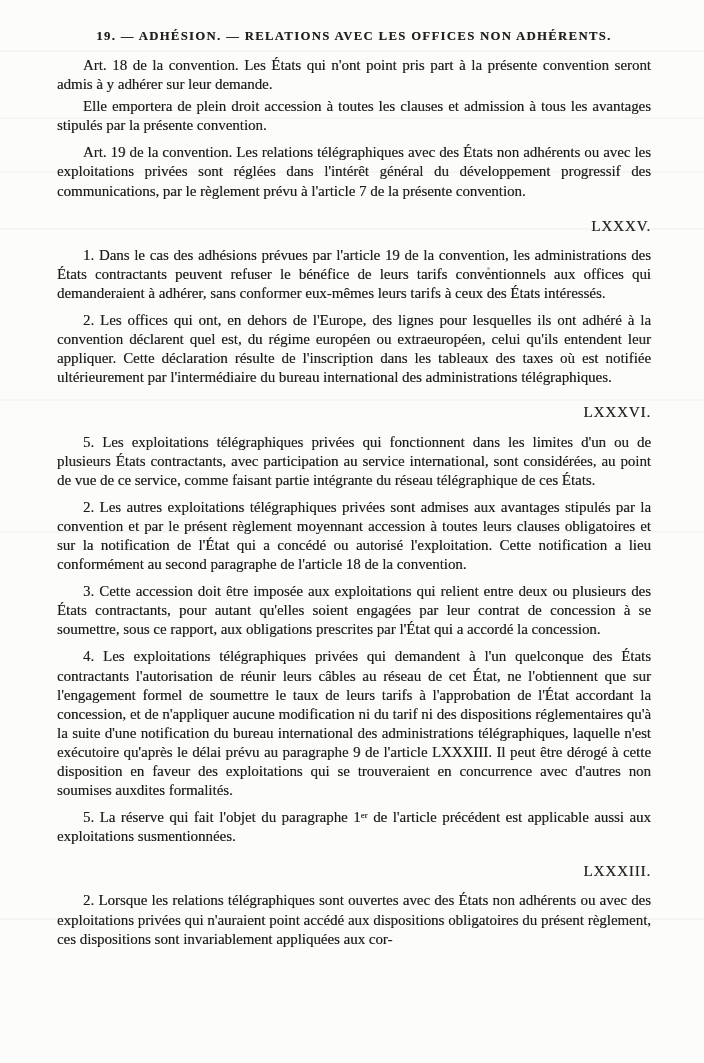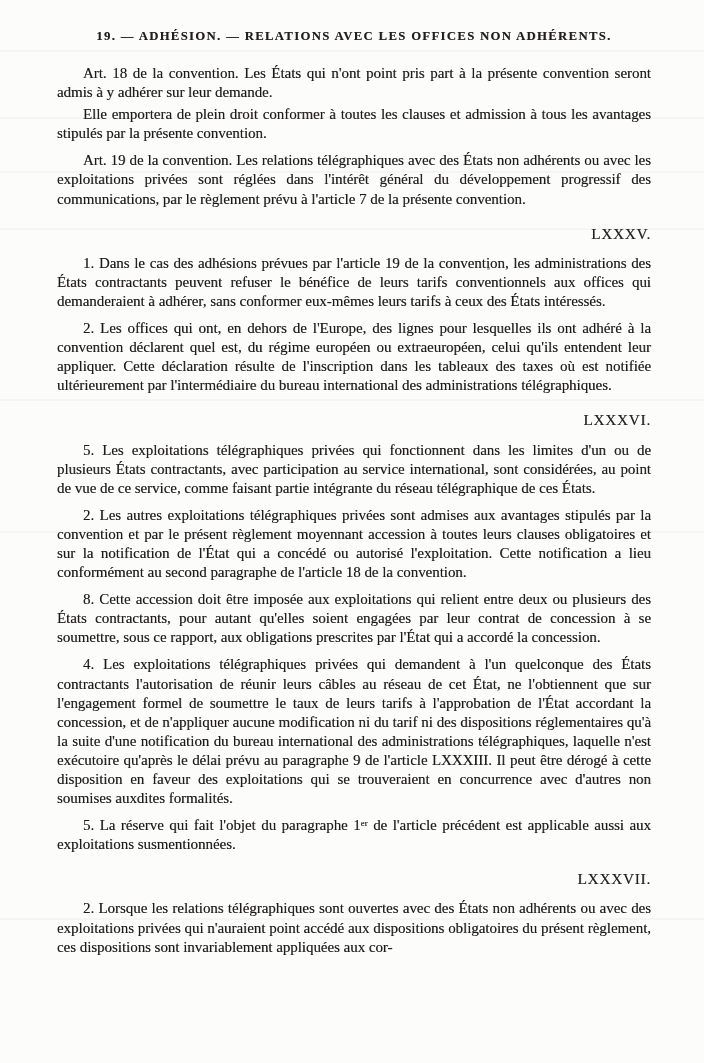--- a/index.html
+++ b/index.html
@@ -24,21 +24,21 @@
     text-align: center;
     font-size: 12.6px;
     font-weight: bold;
     letter-spacing: 1.4px;
     color: #211f1d;
     text-shadow: 0.3px 0 0 rgba(33,31,29,0.55);
     white-space: nowrap;
   }
   .body {
     position: absolute;
-    top: 64px;
+    top: 56px;
     left: 57px;
     width: 594px;
     font-size: 14.9px;
     line-height: 19.1px;
     text-align: justify;
     text-shadow: 0.35px 0 0 rgba(29,28,26,0.5);
   }
   .para {
     text-indent: 26px;
     margin: 0 0 3px 0;
@@ -72,32 +72,32 @@
   }
 </style>
 </head>
 <body>
 
 <div class="page">
   <div class="header">19. — ADHÉSION. — RELATIONS AVEC LES OFFICES NON ADHÉRENTS.</div>
 
   <div class="body" id="doc-body">
       <div class="para">Art. 18 de la convention. Les États qui n'ont point pris part à la présente convention seront admis à y adhérer sur leur demande.</div>
-      <div class="para">Elle emportera de plein droit conformer à toutes les clauses et admission à tous les avantages stipulés par la présente convention.</div>
+      <div class="para">Elle emportera de plein droit accession à toutes les clauses et admission à tous les avantages stipulés par la présente convention.</div>
       <div class="para gap-before">Art. 19 de la convention. Les relations télégraphiques avec des États non adhérents ou avec les exploitations privées sont réglées dans l'intérêt général du développement progressif des communications, par le règlement prévu à l'article 7 de la présente convention.</div>
       <div class="heading">LXXXV.</div>
       <div class="para">1. Dans le cas des adhésions prévues par l'article 19 de la convention, les administrations des États contractants peuvent refuser le bénéfice de leurs tarifs conventionnels aux offices qui demanderaient à adhérer, sans conformer eux-mêmes leurs tarifs à ceux des États intéressés.</div>
       <div class="para gap-before">2. Les offices qui ont, en dehors de l'Europe, des lignes pour lesquelles ils ont adhéré à la convention déclarent quel est, du régime européen ou extraeuropéen, celui qu'ils entendent leur appliquer. Cette déclaration résulte de l'inscription dans les tableaux des taxes où est notifiée ultérieurement par l'intermédiaire du bureau international des administrations télégraphiques.</div>
       <div class="heading">LXXXVI.</div>
       <div class="para">5. Les exploitations télégraphiques privées qui fonctionnent dans les limites d'un ou de plusieurs États contractants, avec participation au service international, sont considérées, au point de vue de ce service, comme faisant partie intégrante du réseau télégraphique de ces États.</div>
       <div class="para gap-before">2. Les autres exploitations télégraphiques privées sont admises aux avantages stipulés par la convention et par le présent règlement moyennant accession à toutes leurs clauses obligatoires et sur la notification de l'État qui a concédé ou autorisé l'exploitation. Cette notification a lieu conformément au second paragraphe de l'article 18 de la convention.</div>
-      <div class="para gap-before">8. Cette accession doit être imposée aux exploitations qui relient entre deux ou plusieurs des États contractants, pour autant qu'elles soient engagées par leur contrat de concession à se soumettre, sous ce rapport, aux obligations prescrites par l'État qui a accordé la concession.</div>
+      <div class="para gap-before">3. Cette accession doit être imposée aux exploitations qui relient entre deux ou plusieurs des États contractants, pour autant qu'elles soient engagées par leur contrat de concession à se soumettre, sous ce rapport, aux obligations prescrites par l'État qui a accordé la concession.</div>
       <div class="para gap-before">4. Les exploitations télégraphiques privées qui demandent à l'un quelconque des États contractants l'autorisation de réunir leurs câbles au réseau de cet État, ne l'obtiennent que sur l'engagement formel de soumettre le taux de leurs tarifs à l'approbation de l'État accordant la concession, et de n'appliquer aucune modification ni du tarif ni des dispositions réglementaires qu'à la suite d'une notification du bureau international des administrations télégraphiques, laquelle n'est exécutoire qu'après le délai prévu au paragraphe 9 de l'article LXXXIII. Il peut être dérogé à cette disposition en faveur des exploitations qui se trouveraient en concurrence avec d'autres non soumises auxdites formalités.</div>
       <div class="para gap-before">5. La réserve qui fait l'objet du paragraphe 1ᵉʳ de l'article précédent est applicable aussi aux exploitations susmentionnées.</div>
-      <div class="heading">LXXXVII.</div>
+      <div class="heading">LXXXIII.</div>
       <div class="para">2. Lorsque les relations télégraphiques sont ouvertes avec des États non adhérents ou avec des exploitations privées qui n'auraient point accédé aux dispositions obligatoires du présent règlement, ces dispositions sont invariablement appliquées aux cor-</div>
     </div>
 
   <div class="artifact-line" style="top:50px;"></div>
   <div class="artifact-line" style="top:117px;"></div>
   <div class="artifact-line" style="top:171px;"></div>
   <div class="artifact-line" style="top:228px;"></div>
   <div class="artifact-line" style="top:399px;"></div>
   <div class="artifact-line" style="top:531px;"></div>
   <div class="artifact-line" style="top:918px;"></div>

